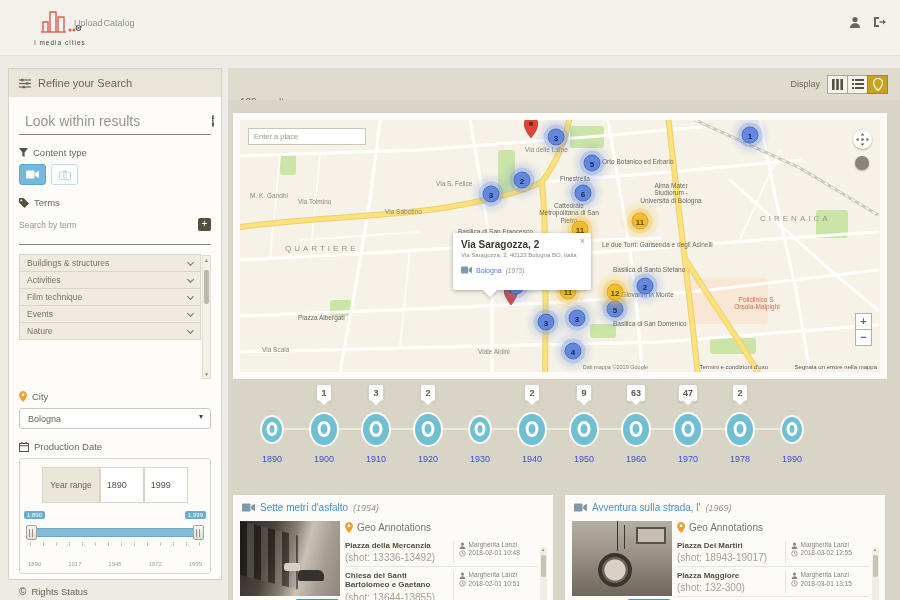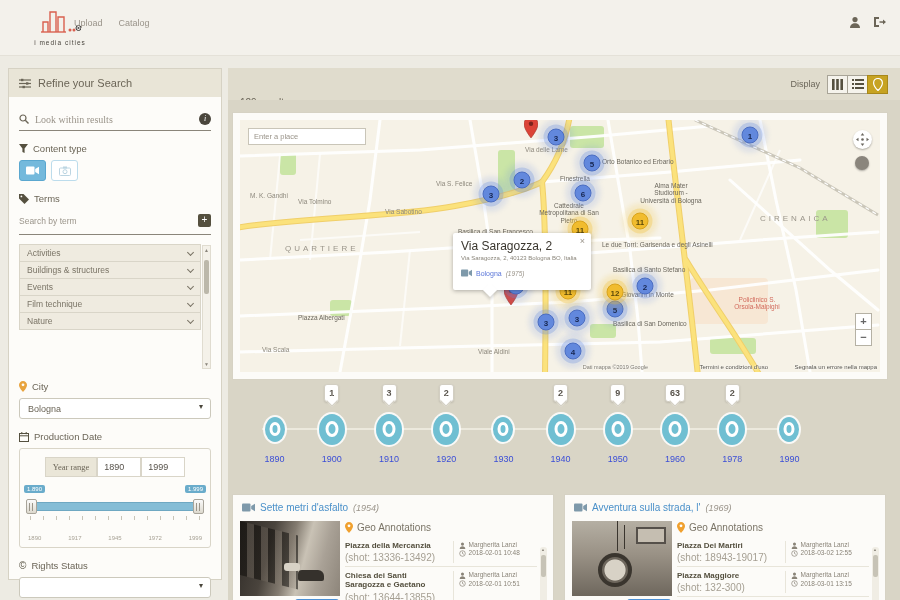--- a/index.html
+++ b/index.html
@@ -3,57 +3,57 @@
 <meta charset="utf-8">
 <style>
   * { margin:0; padding:0; box-sizing:border-box; }
   html,body { width:900px; height:600px; overflow:hidden; }
   body { position:relative; font-family:"Liberation Sans",sans-serif; background:#edebe3; color:#57524a; }
 
   
   #navbar { position:absolute; left:0; top:0; width:900px; height:56px; background:#f3f1eb; border-bottom:1px solid #e4e1d8; }
   .logo { position:absolute; left:30px; top:8px; width:60px; text-align:center; }
   .logo-text { font-size:6.5px; letter-spacing:1px; color:#4a463f; margin-top:1px; white-space:nowrap; }
-  .nav-links { position:absolute; left:74px; top:18px; display:flex; gap:16px; }
+  .nav-links { position:absolute; left:74px; top:18px; display:flex; gap:1px; }
   .nav-link { font-size:9px; color:#9a948a; text-decoration:none; cursor:pointer; }
   .nav-right { position:absolute; right:14px; top:14px; display:flex; gap:12px; align-items:center; }
 
   
   #sidebar { position:absolute; left:8px; top:68px; width:214px; height:512px; background:#fdfcf9; border:1px solid #d6d2c4; }
   .side-header { height:28px; background:#e9e5d7; display:flex; align-items:center; gap:7px; padding:0 10px; font-size:11px; color:#6b6557; }
   .side-body { padding:8px 10px; }
   .search-row { display:flex; align-items:center; gap:6px; border-bottom:1px solid #8a857a; padding:8px 0 5px; }
-  .search-row input { flex:1; border:none; outline:none; background:transparent; font-size:10px; color:#57524a; font-family:Liberation Serif, serif; }
+  .search-row input { flex:1; border:none; outline:none; background:transparent; font-size:14px; color:#57524a; font-family:Liberation Sans, sans-serif; }
   .search-row input::placeholder { color:#9a948a; }
   .info-dot { width:12px; height:12px; border-radius:50%; background:#4a463c; color:#fff; font-size:8px; text-align:center; line-height:12px; font-style:italic; font-family:"Liberation Serif",serif; }
   .section-label { display:flex; align-items:center; gap:5px; font-size:9.5px; color:#6b6557; margin:12px 0 6px; }
   .ct-buttons { display:flex; gap:5px; }
   .ct-btn { width:27px; height:21px; border-radius:3px; display:flex; align-items:center; justify-content:center; cursor:pointer; }
   .ct-btn.active { background:#74b9dc; border:1px solid #5aa7cf; }
   .ct-btn.idle { background:#fff; border:1px solid #bcdcec; }
-  .term-input-row { display:flex; align-items:center; gap:6px; border-bottom:1px solid #8a857a; padding:4px 0 7px; }
+  .term-input-row { display:flex; align-items:center; gap:6px; border-bottom:1px solid #8a857a; padding:4px 0 13px; }
   .term-input-row input { flex:1; border:none; outline:none; background:transparent; font-size:8.5px; font-family:inherit; color:#57524a; }
   .term-input-row input::placeholder { color:#9a948a; }
   .plus-btn { width:13px; height:13px; background:#55503f; border-radius:2px; color:#fff; font-size:10px; line-height:12px; text-align:center; cursor:pointer; }
   .plus-btn::after { content:"+"; }
   .term-list-wrap { position:relative; margin-top:10px; height:124px; }
   .term-list { position:absolute; left:0; top:0; right:10px; }
   .acc-row { display:flex; align-items:center; justify-content:space-between; background:#efebe0; border:1px solid #d9d5c8; margin-top:-1px; padding:3px 7px; cursor:pointer; }
   .acc-label { font-size:8.5px; color:#7a7466; }
   .chev { width:5px; height:5px; border-right:1px solid #7a7466; border-bottom:1px solid #7a7466; transform:rotate(45deg); margin-top:-2px; }
   .scroll-track { position:absolute; right:0; top:0; bottom:0; width:9px; background:#f4f1e9; border:1px solid #e0dcd0; font-size:5px; color:#8a857c; text-align:center; }
   .scroll-track::before { content:"▲"; position:absolute; top:1px; left:1px; }
   .scroll-track::after { content:"▼"; position:absolute; bottom:1px; left:1px; }
   .scroll-thumb { position:absolute; left:1px; right:1px; top:14px; height:34px; background:#bcb8aa; border-radius:2px; }
   .select-box { position:relative; border:1px solid #ccc9bc; border-radius:3px; height:21px; display:flex; align-items:center; padding:0 8px; font-size:9px; color:#6b6557; background:#fff; cursor:pointer; }
   .select-box .caret { position:absolute; right:7px; top:3px; font-size:8px; color:#4a463c; }
   .caret::after { content:"▾"; }
   .prod-panel { border:1px solid #d9d5c8; border-radius:3px; padding:8px 8px 6px; }
   .year-row { display:flex; justify-content:center; gap:0; }
-  .year-label { background:#eae6d8; border:1px solid #d9d5c8; font-size:8.5px; color:#6b6557; padding:4px 7px;font-family:Liberation Serif, serif; }
+  .year-label { background:#eae6d8; border:1px solid #d9d5c8; font-size:8.5px; color:#6b6557; padding:12px 7px; }
   .year-input { width:44px; border:1px solid #d9d5c8; font-size:9px; color:#57524a; padding:3px 6px; font-family:inherit; outline:none; }
   .range-wrap { position:relative; margin-top:22px; height:34px; }
   .pill { position:absolute; top:-14px; background:#6aaccb; color:#fff; font-size:6px; padding:1px 3px; border-radius:2px; }
   .pill.min { left:-4px; } .pill.max { right:-4px; }
   .range-track { position:absolute; left:0; right:0; top:3px; height:9px; background:#85bdd6; border:1px solid #6fa8c2; border-radius:2px; }
   .range-handle { position:absolute; top:0; width:11px; height:15px; background:linear-gradient(#fafafa,#ddd9ce); border:1px solid #a8a49a; border-radius:2px; cursor:pointer; }
   .range-handle::after { content:""; position:absolute; left:2px; top:3px; width:6px; height:8px; background:repeating-linear-gradient(90deg,#9a958a 0 1px,transparent 1px 3px); }
   .range-handle.min { left:-2px; } .range-handle.max { right:-2px; }
   .tickmarks { position:absolute; left:2px; right:2px; top:17px; height:4px; background:repeating-linear-gradient(90deg,#c9c5b8 0 1px,transparent 1px 13px); }
   .tick-labels { display:flex; justify-content:space-between; font-size:6px; color:#a8a296; margin-top:2px; }
@@ -87,21 +87,21 @@
   .pan-ctrl { position:absolute; right:8px; top:10px; width:19px; height:19px; background:#fff; border-radius:50%; box-shadow:0 1px 2px rgba(0,0,0,.3); display:flex; align-items:center; justify-content:center; cursor:pointer; }
   .pegman { position:absolute; right:11px; top:36px; width:14px; height:14px; background:#8a857c; border-radius:50%; box-shadow:0 1px 2px rgba(0,0,0,.3); cursor:pointer; }
   .zoom-ctrl { position:absolute; right:8px; bottom:26px; width:17px; }
   .zoom-btn { width:17px; height:17px; background:#fff; border:1px solid #b5b1a4; font-size:11px; font-weight:bold; color:#666; text-align:center; line-height:15px; cursor:pointer; margin-top:-1px; }
   .attr { position:absolute; bottom:2px; font-size:6px; color:#55524a; text-shadow:0 0 2px #fff,0 0 2px #fff; }
   .attr.a1 { right:232px; font-size:5.5px; color:#7a766c; }
   .attr.a2 { right:112px; }
   .attr.a3 { right:3px; }
   .infowindow { position:absolute; left:213px; top:113px; width:138px; height:57px; background:#fff; border-radius:2px; box-shadow:0 1px 4px rgba(0,0,0,.3); padding:6px 8px; }
   .infowindow::after { content:""; position:absolute; left:32px; bottom:-5px; width:10px; height:10px; background:#fff; transform:rotate(45deg); box-shadow:2px 2px 3px rgba(0,0,0,.15); }
-  .iw-title { font-size:12px; font-weight:normal; color:#3a362e; }
+  .iw-title { font-size:10px; font-weight:bold; color:#3a362e; }
   .iw-close { position:absolute; right:6px; top:3px; font-size:9px; color:#9a948a; cursor:pointer; }
   .iw-addr { font-size:6px; color:#8a857a; margin-top:2px; }
   .iw-link-row { display:flex; align-items:center; gap:4px; margin-top:8px; }
   .iw-link { font-size:7px; color:#5d78d9; }
   .iw-year { font-size:6.5px; font-style:italic; color:#9a948a; }
 
   
   #timeline { position:absolute; left:232px; top:380px; width:656px; height:100px; }
   .tl-line { position:absolute; left:30px; right:92px; top:48px; height:2px; background:#ece9dd; }
   .tl-flex { position:absolute; left:14px; right:70px; top:4px; display:flex; }
@@ -241,33 +241,33 @@
         </svg>
       <span>Terms</span>
     </div>
     <div class="term-input-row">
       <input type="text" placeholder="Search by term" style="">
       <span class="plus-btn"></span>
     </div>
     <div class="term-list-wrap">
       <div class="term-list">
           <div class="acc-row">
+            <span class="acc-label">Buildings &amp; structures</span>
+            <span class="chev"></span>
+          </div>
+          <div class="acc-row">
             <span class="acc-label">Activities</span>
             <span class="chev"></span>
           </div>
           <div class="acc-row">
-            <span class="acc-label">Buildings &amp; structures</span>
+            <span class="acc-label">Film technique</span>
             <span class="chev"></span>
           </div>
           <div class="acc-row">
             <span class="acc-label">Events</span>
-            <span class="chev"></span>
-          </div>
-          <div class="acc-row">
-            <span class="acc-label">Film technique</span>
             <span class="chev"></span>
           </div>
           <div class="acc-row">
             <span class="acc-label">Nature</span>
             <span class="chev"></span>
           </div>
         </div>
       <div class="scroll-track">
           <div class="scroll-thumb"></div>
         </div>
@@ -565,20 +565,29 @@
         <div class="tl-badge-slot">
           <div class="tl-badge">63</div>
         </div>
         <div class="tl-node-slot">
           <div class="tl-node big"></div>
         </div>
         <div class="tl-year">1960</div>
       </div>
       <div class="tl-col">
         <div class="tl-badge-slot">
+          <div class="tl-badge">47</div>
+        </div>
+        <div class="tl-node-slot">
+          <div class="tl-node big"></div>
+        </div>
+        <div class="tl-year">1970</div>
+      </div>
+      <div class="tl-col">
+        <div class="tl-badge-slot">
           <div class="tl-badge">2</div>
         </div>
         <div class="tl-node-slot">
           <div class="tl-node big"></div>
         </div>
         <div class="tl-year">1978</div>
       </div>
       <div class="tl-col">
         <div class="tl-badge-slot"></div>
         <div class="tl-node-slot">
@@ -624,21 +633,21 @@
                 <path d="M1 10 c0-2.5 1.8-4 4-4 s4 1.5 4 4 z" fill="#8a8478"></path>
               </svg>Margherita Lanzi</div>
             <div class="ann-time"><svg width="7" height="7" viewBox="0 0 10 10">
                 <circle cx="5" cy="5" r="4" fill="none" stroke="#8a8478" stroke-width="1"></circle>
                 <path d="M5 2.5 V5 L7 6.2" stroke="#8a8478" stroke-width="1" fill="none"></path>
               </svg>2018-02-01 10:48</div>
           </div>
         </div>
         <div class="ann-row">
           <div class="ann-left">
-            <div class="ann-place">Chiesa dei Santi Saragozza e Gaetano</div>
+            <div class="ann-place">Chiesa dei Santi Bartolomeo e Gaetano</div>
             <div class="ann-shot">(shot: 13644-13855)</div>
           </div>
           <div class="ann-right">
             <div class="ann-user"><svg width="7" height="7" viewBox="0 0 10 10">
                 <circle cx="5" cy="3" r="2.2" fill="#8a8478"></circle>
                 <path d="M1 10 c0-2.5 1.8-4 4-4 s4 1.5 4 4 z" fill="#8a8478"></path>
               </svg>Margherita Lanzi</div>
             <div class="ann-time"><svg width="7" height="7" viewBox="0 0 10 10">
                 <circle cx="5" cy="5" r="4" fill="none" stroke="#8a8478" stroke-width="1"></circle>
                 <path d="M5 2.5 V5 L7 6.2" stroke="#8a8478" stroke-width="1" fill="none"></path>

